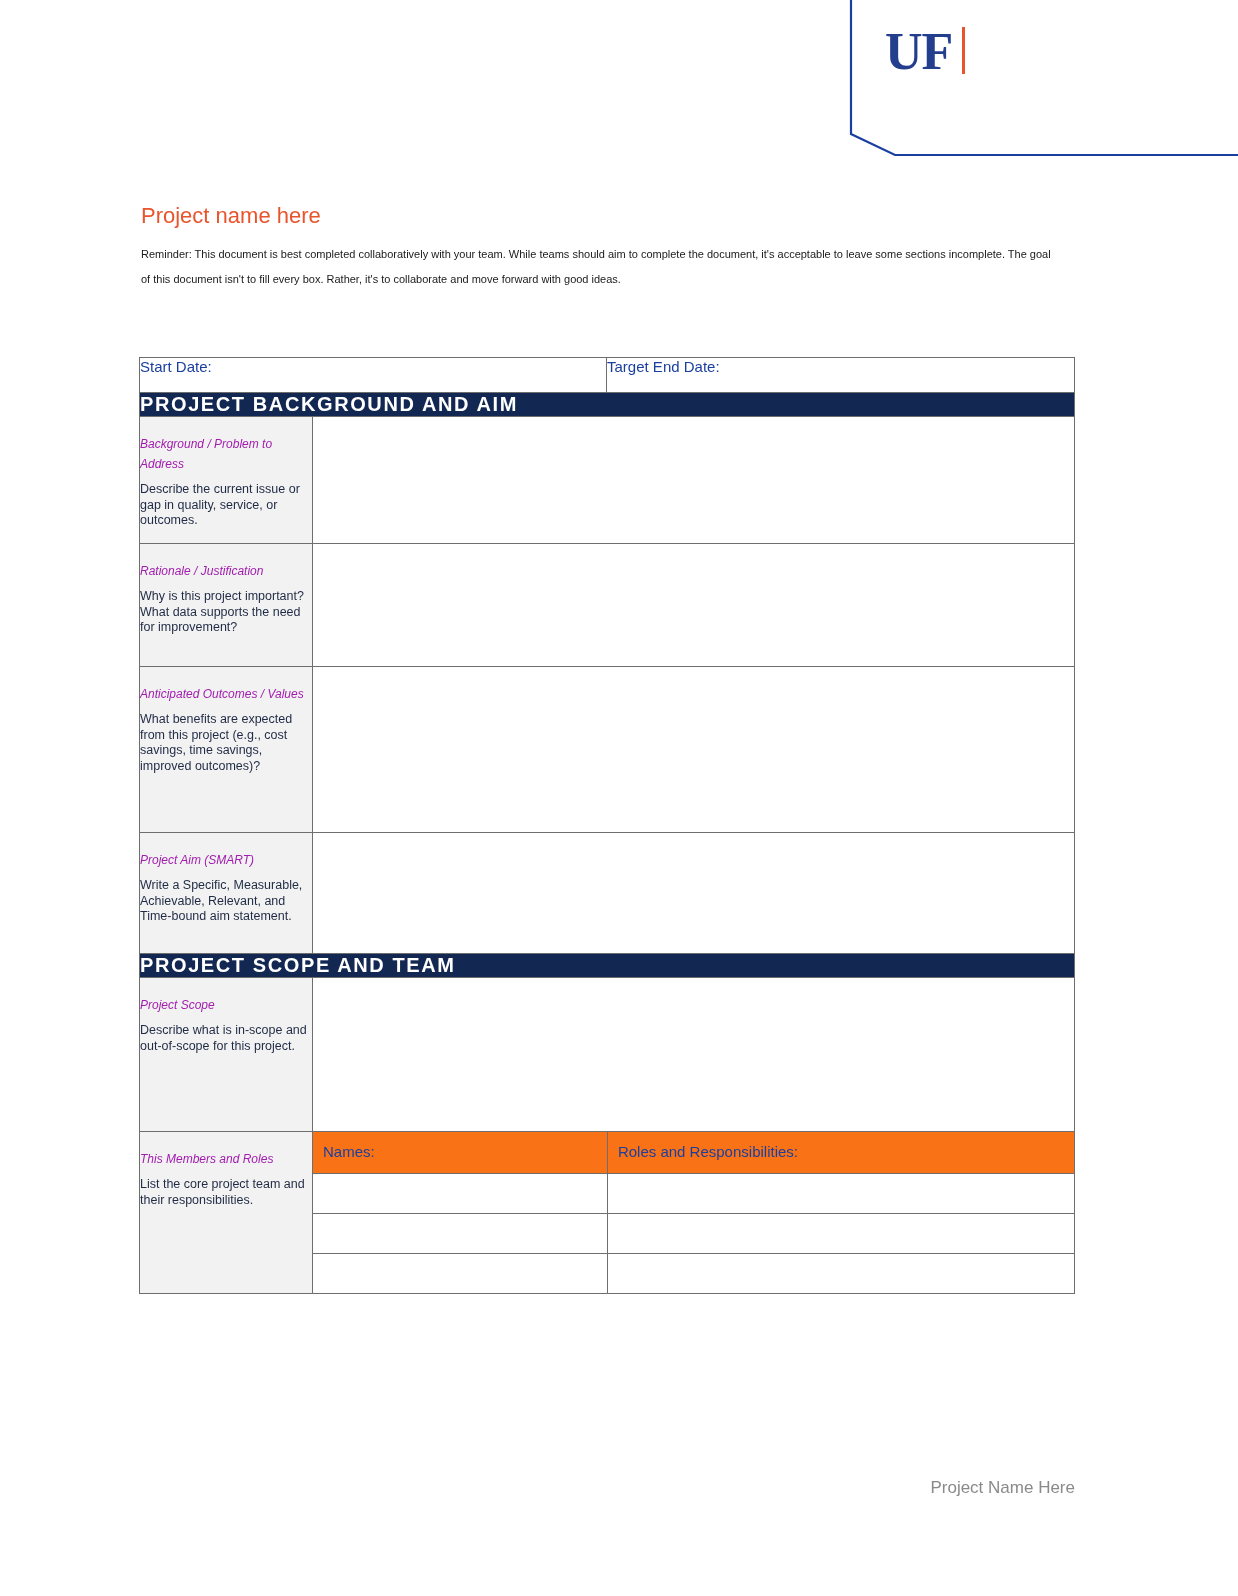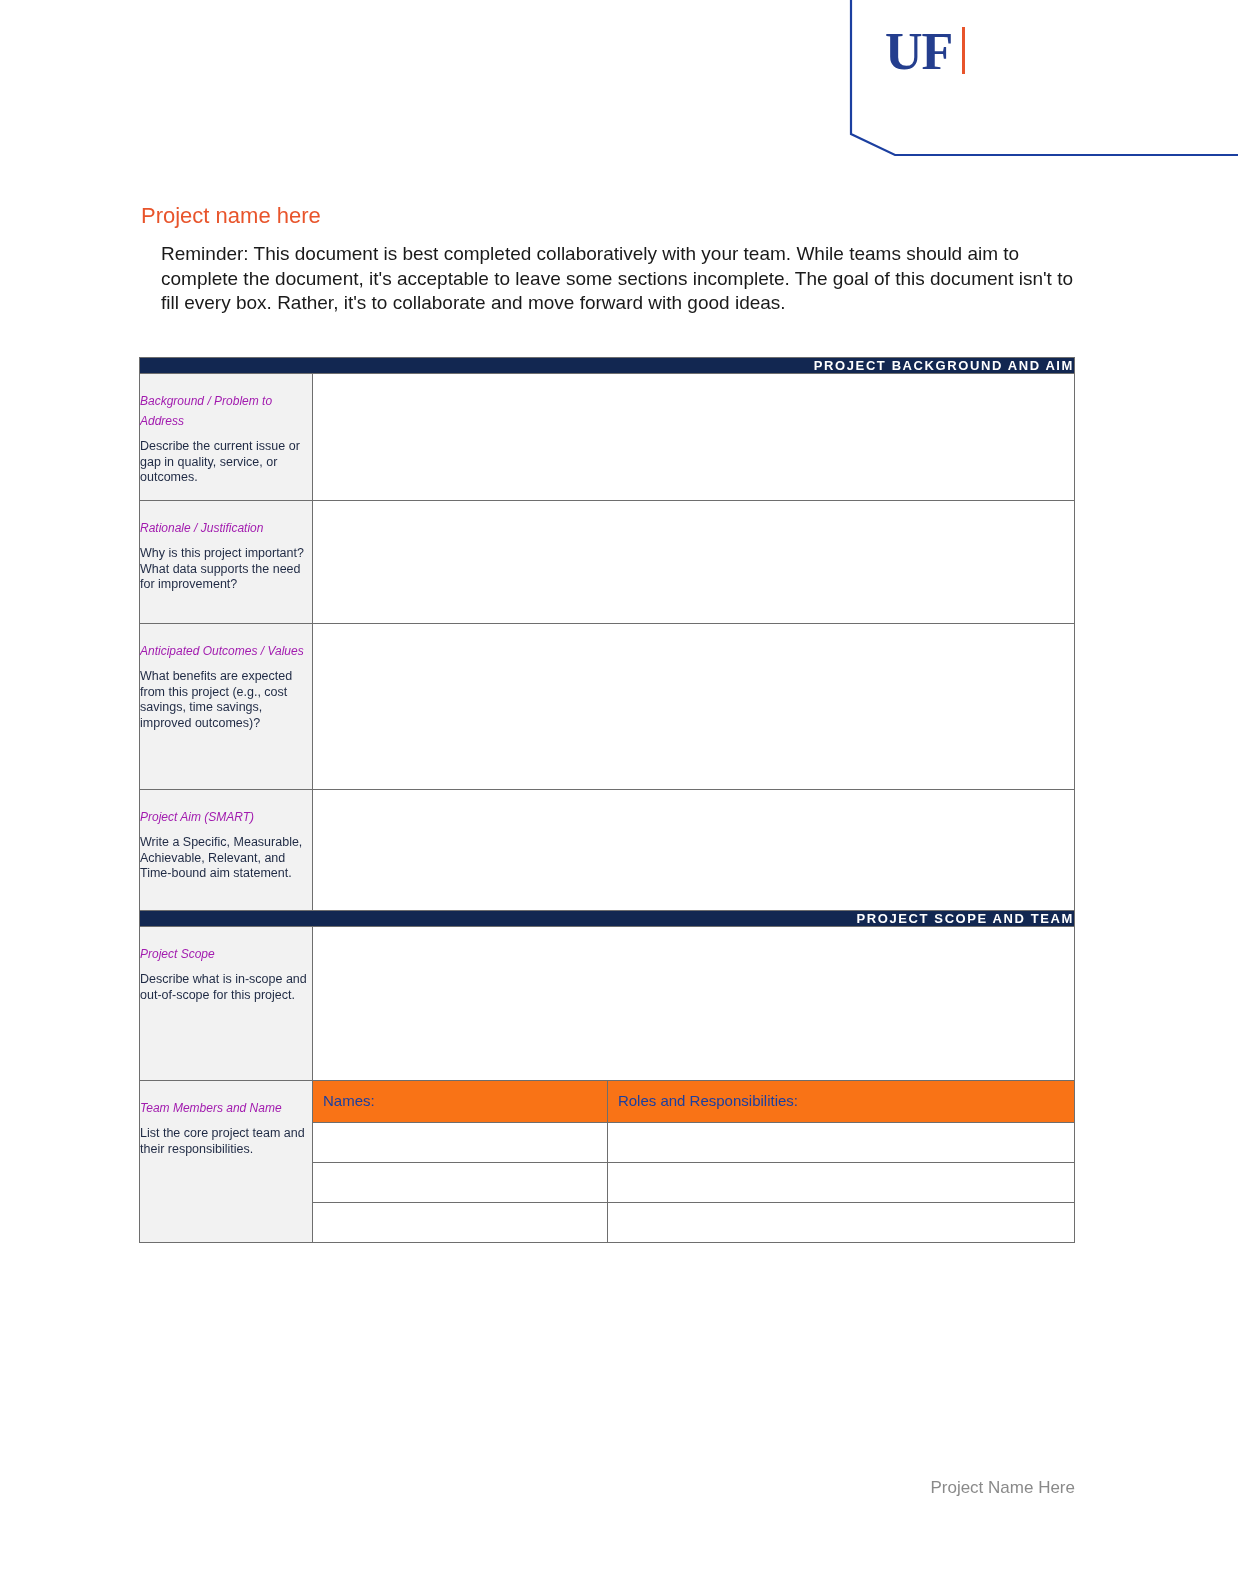--- a/index.html
+++ b/index.html
@@ -111,24 +111,23 @@
     top: 203px;
     font-size: 22px;
     line-height: 26px;
     color: #E8542B;
   }
   .reminder {
     position: absolute;
     left: 141px;
     top: 242px;
     width: 918px;
-    font-size: 19px;
+    font-size: 11px;
     line-height: 24.5px;
     color: #1a1a1a;
-    margin-left: 20px;
   }
 
   
   .charter-table {
     position: absolute;
     left: 139px;
     top: 357px;
     width: 935px;
     border-collapse: collapse;
     table-layout: fixed;
@@ -143,22 +142,22 @@
     height: 34px;
     padding: 9px 0 8px 10px;
     font-size: 15px;
     color: #1B3FA0;
     background: #ffffff;
   }
 
   .band {
     background: #122751;
     color: #ffffff;
-    text-align: right;
-    font-size: 13px;
+    text-align: left;
+    font-size: 20px;
     font-weight: bold;
     letter-spacing: 1.6px;
     padding: 11px 0 11px 0;
     border-left: 1.5px solid #6e6e6e;
     border-right: 1.5px solid #6e6e6e;
   }
 
   .label-cell {
     background: #f2f2f2;
     padding: 12px 12px 10px 10px;
@@ -240,20 +239,30 @@
   <div class="reminder">Reminder: This document is best completed collaboratively with your team. While teams should aim to complete the document, it's acceptable to leave some sections incomplete. The goal of this document isn't to fill every box. Rather, it's to collaborate and move forward with good ideas.</div>
 
   <table class="charter-table">
     <colgroup>
       <col style="width:173px">
       <col style="width:294px">
       <col style="width:468px">
     </colgroup>
     <tbody>
 
+      <tr>
+        <td class="date-cell" colspan="2">
+          <span>Start Date:</span>
+          <span></span>
+        </td>
+        <td class="date-cell">
+          <span>Target End Date:</span>
+          <span></span>
+        </td>
+      </tr>
 
       <tr>
         <td class="band" colspan="3">PROJECT BACKGROUND AND AIM</td>
       </tr>
 
       <tr>
         <td class="label-cell" style="height:126px">
           <div class="label-title">Background / Problem to Address</div>
           <div class="label-desc">Describe the current issue or gap in quality, service, or outcomes.</div>
         </td>
@@ -291,21 +300,21 @@
       <tr>
         <td class="label-cell" style="height:153px">
           <div class="label-title">Project Scope</div>
           <div class="label-desc">Describe what is in-scope and out-of-scope for this project.</div>
         </td>
         <td class="entry-cell" colspan="2"></td>
       </tr>
 
       <tr>
         <td class="label-cell" style="height:159px">
-          <div class="label-title">Team Members and Name</div>
+          <div class="label-title">This Members and Roles</div>
           <div class="label-desc">List the core project team and their responsibilities.</div>
         </td>
         <td class="team-wrap" colspan="2">
           <table class="team-table">
             <colgroup>
               <col style="width:294px">
               <col style="width:466px">
             </colgroup>
             <tbody>
               <tr class="team-head">

